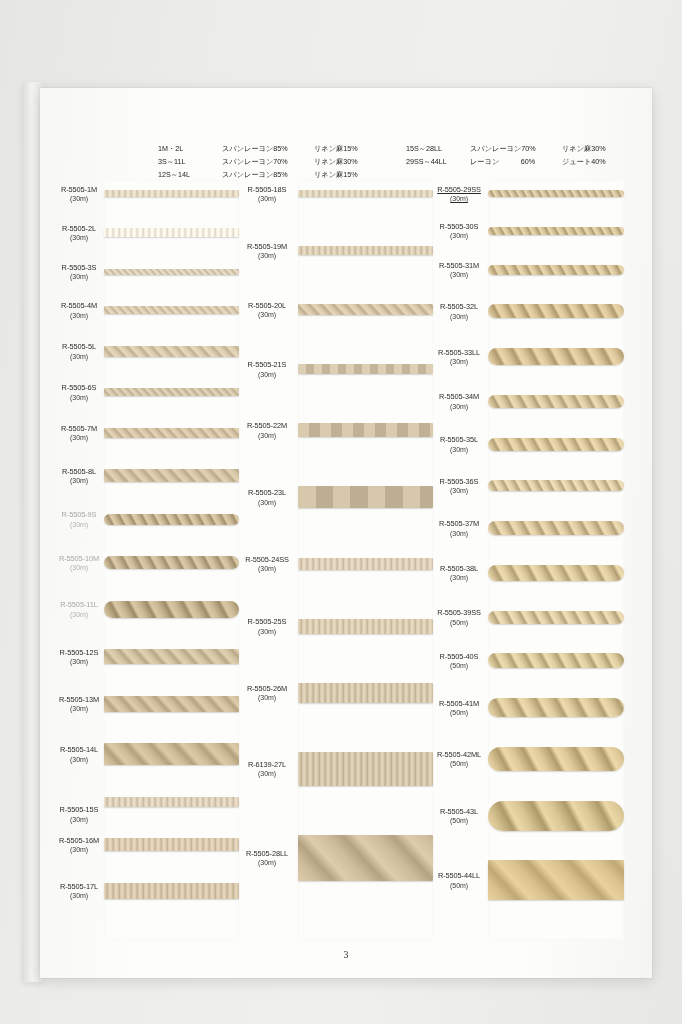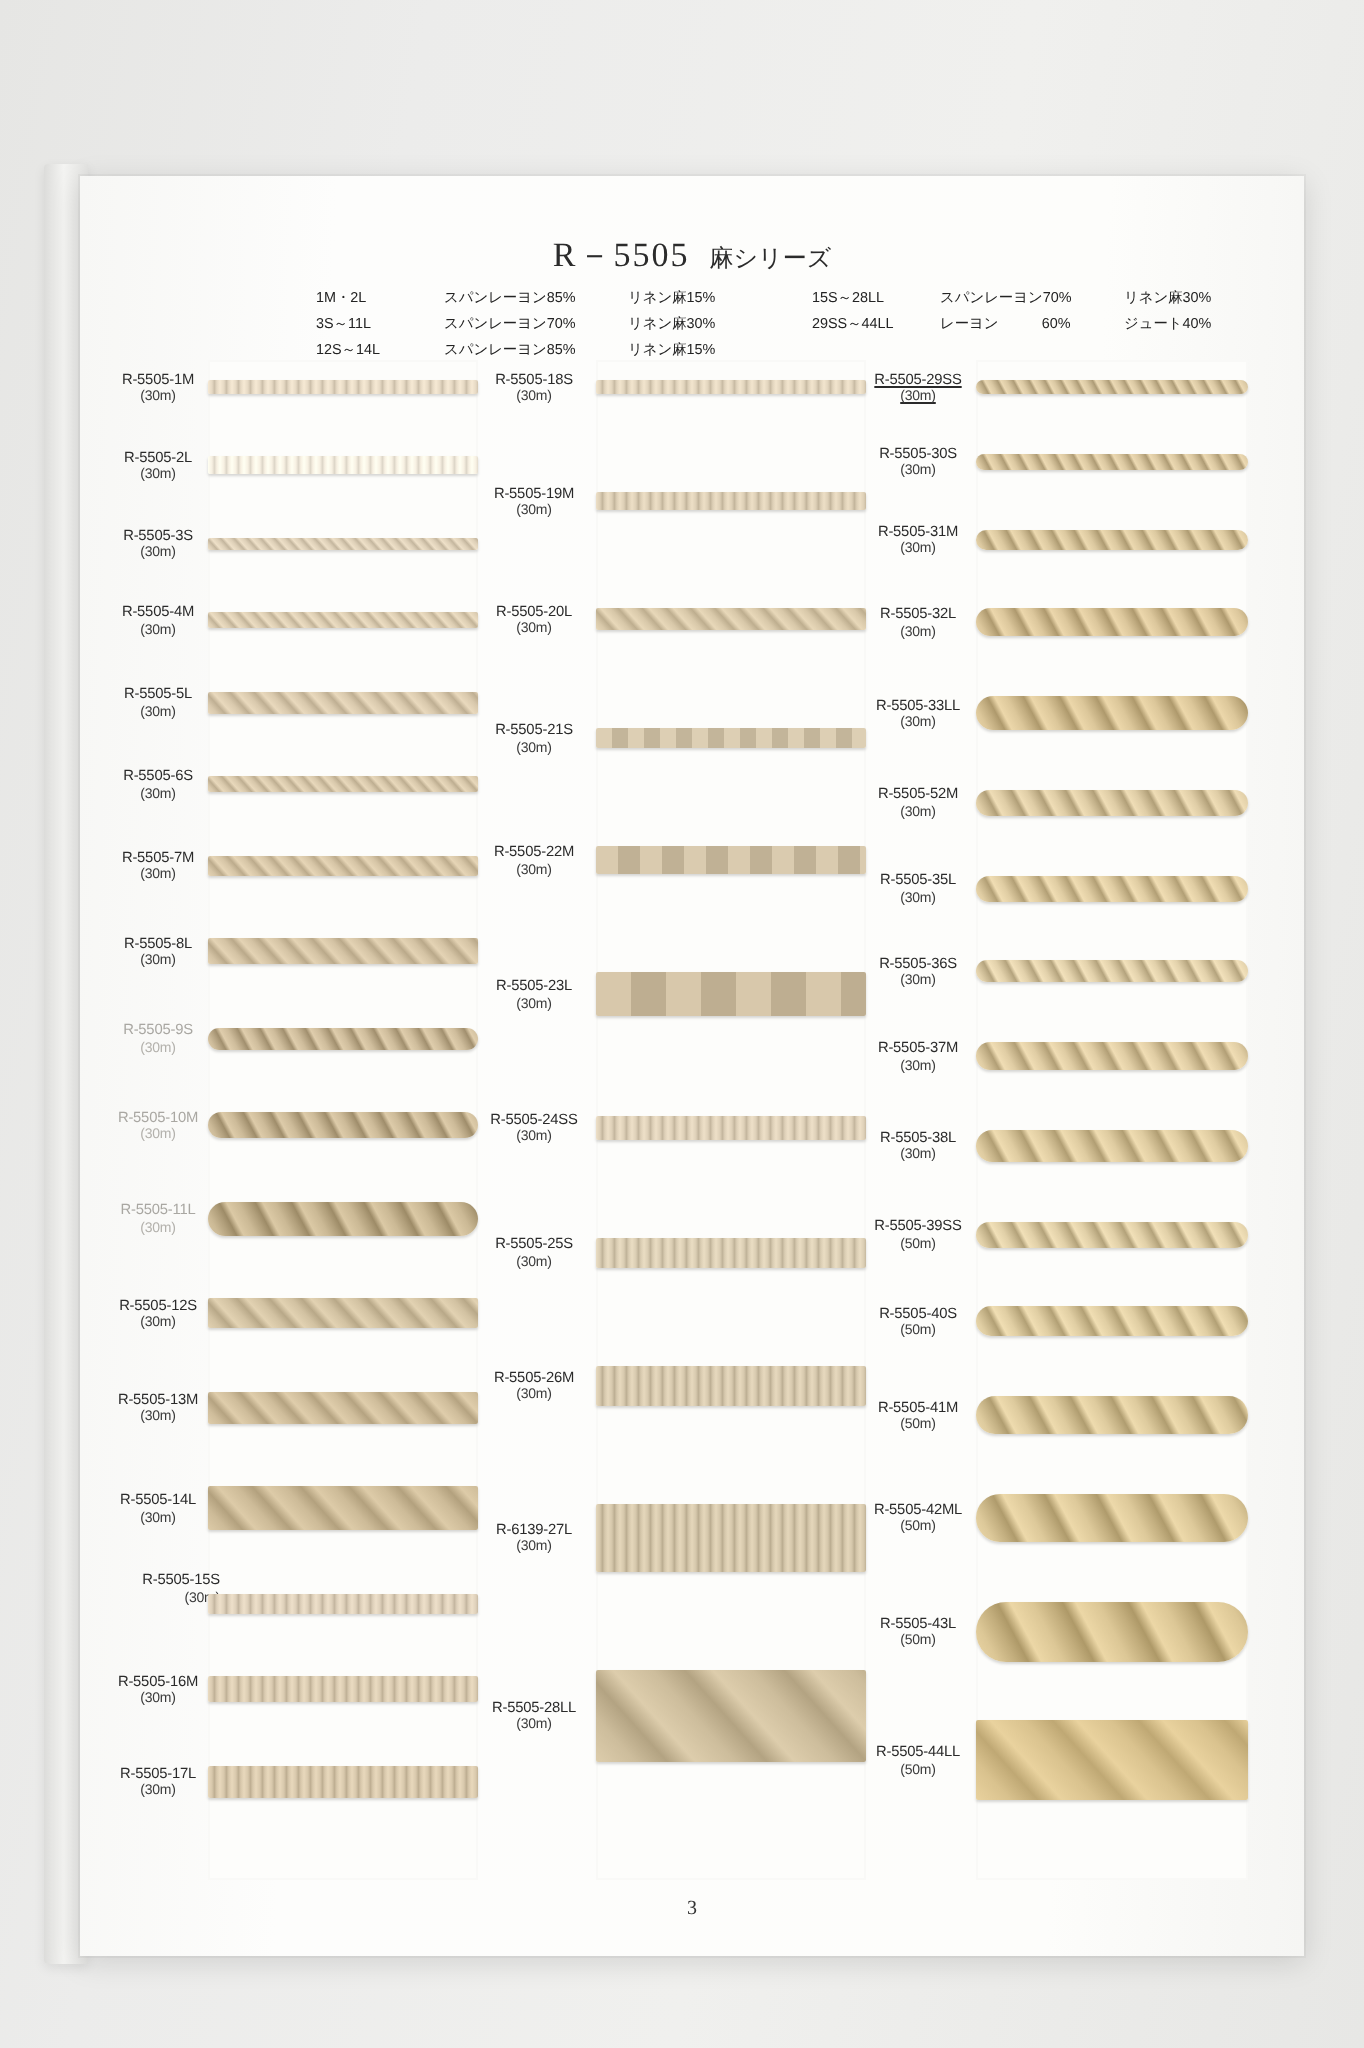--- a/index.html
+++ b/index.html
@@ -123,23 +123,20 @@
 </style>
 </head>
 <body>
 
 <div class="page-bg"></div>
 <div class="binder-spine"></div>
 
 <div class="sheet">
   <div class="sheet-inner">
 
-    <div class="title">
-      <span>R－5505</span><span class="series">麻シリーズ</span>
-    </div>
 
     <div class="legend">
       <div class="legend-col">
         <div class="legend-row">
           <span class="lbl">1M・2L</span>
           <span class="mid">スパンレーヨン85%</span>
           <span class="rgt">リネン麻15%</span>
         </div>
         <div class="legend-row">
           <span class="lbl">3S～11L</span>
@@ -192,21 +189,21 @@
         <div class="lblbox faded" style="left: 0px; top: 373.735px;"><span>R-5505-10M</span><span class="sub">(30m)</span></div>
         <div class="swatch" style="left: 56px; top: 376.235px; width: 135px; height: 13px; background: repeating-linear-gradient(62deg, rgb(221, 203, 169) 0px, rgb(205, 187, 153) 4.08px, rgb(179, 161, 127) 7.44px, rgb(159, 141, 107) 9.6px, rgb(221, 203, 169) 12px); box-shadow: rgba(0, 0, 0, 0.16) 0px 1px 1.5px; border-radius: 6.5px;"></div>
         <div class="lblbox faded" style="left: 0px; top: 420.206px;"><span>R-5505-11L</span><span class="sub">(30m)</span></div>
         <div class="swatch" style="left: 56px; top: 420.706px; width: 135px; height: 17px; background: repeating-linear-gradient(62deg, rgb(219, 201, 165) 0px, rgb(203, 185, 149) 5.44px, rgb(177, 159, 123) 9.92px, rgb(157, 139, 103) 12.8px, rgb(219, 201, 165) 16px); box-shadow: rgba(0, 0, 0, 0.16) 0px 1px 1.5px; border-radius: 8.5px;"></div>
         <div class="lblbox" style="left: 0px; top: 467.676px;"><span>R-5505-12S</span><span class="sub">(30m)</span></div>
         <div class="swatch" style="left: 56px; top: 469.176px; width: 135px; height: 15px; background: repeating-linear-gradient(48deg, rgb(226, 210, 178) 0px, rgb(210, 194, 162) 4.8px, rgb(184, 168, 136) 8.64px, rgb(226, 210, 178) 12px), repeating-linear-gradient(-48deg, rgba(255, 255, 255, 0.22) 0px, rgba(0, 0, 0, 0.07) 6px, rgba(255, 255, 255, 0.22) 12px); box-shadow: rgba(0, 0, 0, 0.16) 0px 1px 1.5px;"></div>
         <div class="lblbox" style="left: 0px; top: 514.647px;"><span>R-5505-13M</span><span class="sub">(30m)</span></div>
         <div class="swatch" style="left: 56px; top: 515.647px; width: 135px; height: 16px; background: repeating-linear-gradient(48deg, rgb(223, 205, 171) 0px, rgb(207, 189, 155) 5.2px, rgb(181, 163, 129) 9.36px, rgb(223, 205, 171) 13px), repeating-linear-gradient(-48deg, rgba(255, 255, 255, 0.22) 0px, rgba(0, 0, 0, 0.07) 6.5px, rgba(255, 255, 255, 0.22) 13px); box-shadow: rgba(0, 0, 0, 0.16) 0px 1px 1.5px;"></div>
         <div class="lblbox" style="left: 0px; top: 565.118px;"><span>R-5505-14L</span><span class="sub">(30m)</span></div>
         <div class="swatch" style="left: 56px; top: 563.118px; width: 135px; height: 22px; background: repeating-linear-gradient(48deg, rgb(221, 203, 168) 0px, rgb(205, 187, 152) 7.2px, rgb(179, 161, 126) 12.96px, rgb(221, 203, 168) 18px), repeating-linear-gradient(-48deg, rgba(255, 255, 255, 0.22) 0px, rgba(0, 0, 0, 0.07) 9px, rgba(255, 255, 255, 0.22) 18px); box-shadow: rgba(0, 0, 0, 0.16) 0px 1px 1.5px;"></div>
-        <div class="lblbox" style="left: 0px; top: 605px; text-align: right;"><span>R-5505-15S</span><span class="sub">(30m)</span></div>
+        <div class="lblbox" style="left: 0px; top: 625px;"><span>R-5505-15S</span><span class="sub">(30m)</span></div>
         <div class="swatch" style="left: 56px; top: 616.588px; width: 135px; height: 10px; background: repeating-linear-gradient(90deg, rgb(238, 224, 202) 0px, rgb(222, 208, 186) 2px, rgb(196, 182, 160) 3.2px, rgb(222, 208, 186) 4.4px, rgb(238, 224, 202) 6px); box-shadow: rgba(0, 0, 0, 0.16) 0px 1px 1.5px;"></div>
         <div class="lblbox" style="left: 0px; top: 655.559px;"><span>R-5505-16M</span><span class="sub">(30m)</span></div>
         <div class="swatch" style="left: 56px; top: 658.059px; width: 135px; height: 13px; background: repeating-linear-gradient(90deg, rgb(234, 219, 193) 0px, rgb(218, 203, 177) 2px, rgb(192, 177, 151) 3.2px, rgb(218, 203, 177) 4.4px, rgb(234, 219, 193) 6px); box-shadow: rgba(0, 0, 0, 0.16) 0px 1px 1.5px;"></div>
         <div class="lblbox" style="left: 0px; top: 701.529px;"><span>R-5505-17L</span><span class="sub">(30m)</span></div>
         <div class="swatch" style="left: 56px; top: 702.529px; width: 135px; height: 16px; background: repeating-linear-gradient(90deg, rgb(232, 216, 188) 0px, rgb(216, 200, 172) 2px, rgb(190, 174, 146) 3.2px, rgb(216, 200, 172) 4.4px, rgb(232, 216, 188) 6px); box-shadow: rgba(0, 0, 0, 0.16) 0px 1px 1.5px;"></div>
       </div>
     <div class="col" id="col1" style="left:196px;width:200px;">
         <div class="lblbox" style="left: 0px; top: 4.5px;"><span>R-5505-18S</span><span class="sub">(30m)</span></div>
         <div class="swatch" style="left: 62px; top: 10px; width: 135px; height: 7px; background: repeating-linear-gradient(90deg, rgb(242, 229, 206) 0px, rgb(226, 213, 190) 2px, rgb(200, 187, 164) 3.2px, rgb(226, 213, 190) 4.4px, rgb(242, 229, 206) 6px); box-shadow: rgba(0, 0, 0, 0.16) 0px 1px 1.5px;"></div>
         <div class="lblbox" style="left: 0px; top: 61.5909px;"><span>R-5505-19M</span><span class="sub">(30m)</span></div>
@@ -234,21 +231,21 @@
         <div class="lblbox" style="left: 0px; top: 4.5px; text-decoration: underline;"><span>R-5505-29SS</span><span class="sub">(30m)</span></div>
         <div class="swatch" style="left: 60px; top: 10px; width: 136px; height: 7px; background: repeating-linear-gradient(62deg, rgb(235, 217, 180) 0px, rgb(219, 201, 164) 2.38px, rgb(193, 175, 138) 4.34px, rgb(173, 155, 118) 5.6px, rgb(235, 217, 180) 7px); box-shadow: rgba(0, 0, 0, 0.16) 0px 1px 1.5px; border-radius: 3.5px;"></div>
         <div class="lblbox" style="left: 0px; top: 41.75px;"><span>R-5505-30S</span><span class="sub">(30m)</span></div>
         <div class="swatch" style="left: 60px; top: 46.75px; width: 136px; height: 8px; background: repeating-linear-gradient(62deg, rgb(236, 217, 178) 0px, rgb(220, 201, 162) 2.72px, rgb(194, 175, 136) 4.96px, rgb(174, 155, 116) 6.4px, rgb(236, 217, 178) 8px); box-shadow: rgba(0, 0, 0, 0.16) 0px 1px 1.5px; border-radius: 4px;"></div>
         <div class="lblbox" style="left: 0px; top: 80.5px;"><span>R-5505-31M</span><span class="sub">(30m)</span></div>
         <div class="swatch" style="left: 60px; top: 84.5px; width: 136px; height: 10px; background: repeating-linear-gradient(62deg, rgb(236, 217, 176) 0px, rgb(220, 201, 160) 3.4px, rgb(194, 175, 134) 6.2px, rgb(174, 155, 114) 8px, rgb(236, 217, 176) 10px); box-shadow: rgba(0, 0, 0, 0.16) 0px 1px 1.5px; border-radius: 5px;"></div>
         <div class="lblbox" style="left: 0px; top: 122.25px;"><span>R-5505-32L</span><span class="sub">(30m)</span></div>
         <div class="swatch" style="left: 60px; top: 124.25px; width: 136px; height: 14px; background: repeating-linear-gradient(62deg, rgb(236, 215, 172) 0px, rgb(220, 199, 156) 4.42px, rgb(194, 173, 130) 8.06px, rgb(174, 153, 110) 10.4px, rgb(236, 215, 172) 13px); box-shadow: rgba(0, 0, 0, 0.16) 0px 1px 1.5px; border-radius: 7px;"></div>
         <div class="lblbox" style="left: 0px; top: 167.5px;"><span>R-5505-33LL</span><span class="sub">(30m)</span></div>
         <div class="swatch" style="left: 60px; top: 168px; width: 136px; height: 17px; background: repeating-linear-gradient(62deg, rgb(236, 215, 170) 0px, rgb(220, 199, 154) 5.44px, rgb(194, 173, 128) 9.92px, rgb(174, 153, 108) 12.8px, rgb(236, 215, 170) 16px); box-shadow: rgba(0, 0, 0, 0.16) 0px 1px 1.5px; border-radius: 8.5px;"></div>
-        <div class="lblbox" style="left: 0px; top: 212.25px;"><span>R-5505-52M</span><span class="sub">(30m)</span></div>
+        <div class="lblbox" style="left: 0px; top: 212.25px;"><span>R-5505-34M</span><span class="sub">(30m)</span></div>
         <div class="swatch" style="left: 60px; top: 214.75px; width: 136px; height: 13px; background: repeating-linear-gradient(62deg, rgb(239, 221, 182) 0px, rgb(223, 205, 166) 4.08px, rgb(197, 179, 140) 7.44px, rgb(177, 159, 120) 9.6px, rgb(239, 221, 182) 12px); box-shadow: rgba(0, 0, 0, 0.16) 0px 1px 1.5px; border-radius: 6.5px;"></div>
         <div class="lblbox" style="left: 0px; top: 255px;"><span>R-5505-35L</span><span class="sub">(30m)</span></div>
         <div class="swatch" style="left: 60px; top: 257.5px; width: 136px; height: 13px; background: repeating-linear-gradient(62deg, rgb(240, 221, 179) 0px, rgb(224, 205, 163) 4.08px, rgb(198, 179, 137) 7.44px, rgb(178, 159, 117) 9.6px, rgb(240, 221, 179) 12px); box-shadow: rgba(0, 0, 0, 0.16) 0px 1px 1.5px; border-radius: 6.5px;"></div>
         <div class="lblbox" style="left: 0px; top: 296.75px;"><span>R-5505-36S</span><span class="sub">(30m)</span></div>
         <div class="swatch" style="left: 60px; top: 300.25px; width: 136px; height: 11px; background: repeating-linear-gradient(62deg, rgb(242, 225, 187) 0px, rgb(226, 209, 171) 3.4px, rgb(200, 183, 145) 6.2px, rgb(180, 163, 125) 8px, rgb(242, 225, 187) 10px); box-shadow: rgba(0, 0, 0, 0.16) 0px 1px 1.5px; border-radius: 5.5px;"></div>
         <div class="lblbox" style="left: 0px; top: 339px;"><span>R-5505-37M</span><span class="sub">(30m)</span></div>
         <div class="swatch" style="left: 60px; top: 341px; width: 136px; height: 14px; background: repeating-linear-gradient(62deg, rgb(240, 221, 180) 0px, rgb(224, 205, 164) 4.42px, rgb(198, 179, 138) 8.06px, rgb(178, 159, 118) 10.4px, rgb(240, 221, 180) 13px); box-shadow: rgba(0, 0, 0, 0.16) 0px 1px 1.5px; border-radius: 7px;"></div>
         <div class="lblbox" style="left: 0px; top: 383.75px;"><span>R-5505-38L</span><span class="sub">(30m)</span></div>
         <div class="swatch" style="left: 60px; top: 384.75px; width: 136px; height: 16px; background: repeating-linear-gradient(62deg, rgb(239, 220, 177) 0px, rgb(223, 204, 161) 5.1px, rgb(197, 178, 135) 9.3px, rgb(177, 158, 115) 12px, rgb(239, 220, 177) 15px); box-shadow: rgba(0, 0, 0, 0.16) 0px 1px 1.5px; border-radius: 8px;"></div>
         <div class="lblbox" style="left: 0px; top: 428px;"><span>R-5505-39SS</span><span class="sub">(50m)</span></div>

